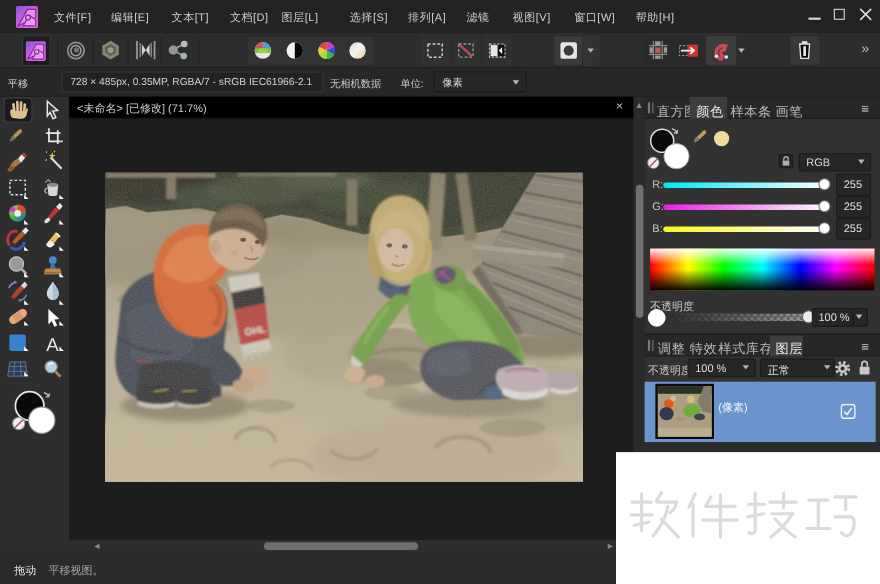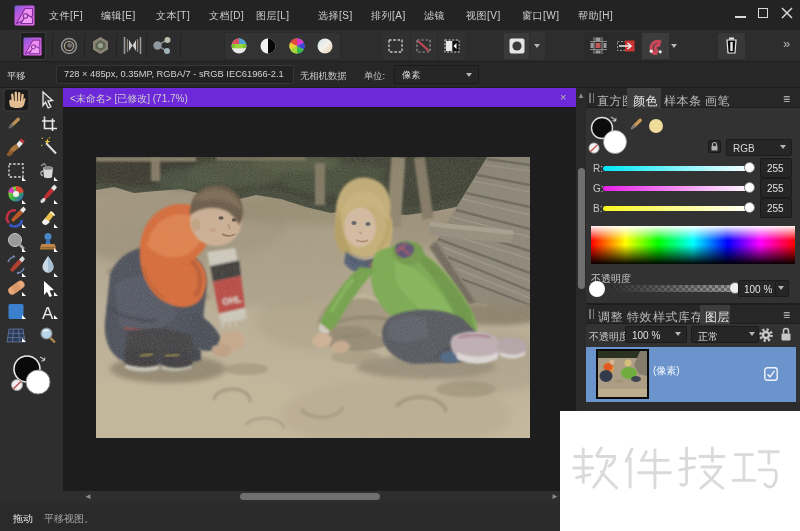--- a/index.html
+++ b/index.html
@@ -6,21 +6,21 @@
 *{box-sizing:border-box;}
 .abs{position:absolute;}
 #menubar{position:absolute;left:0;top:0;width:800px;height:30px;background:#232323;}
 .mi{position:absolute;top:9px;font-size:10px;color:#cfcfcf;letter-spacing:0.5px;white-space:nowrap;}
 #toolbar{position:absolute;left:0;top:30px;width:800px;height:32px;background:#2d2d2d;border-bottom:1px solid #1f1f1f;}
 .tbtn{position:absolute;top:3px;height:26px;border-radius:2px;}
 #ctxbar{position:absolute;left:0;top:62px;width:800px;height:26px;background:#272727;border-bottom:1px solid #1d1d1d;}
 .ctxt{position:absolute;top:8px;font-size:9.3px;color:#c8c8c8;white-space:nowrap;}
 #toolpanel{position:absolute;left:0;top:88px;width:63px;height:415px;background:#2e2e2e;}
 #canvasarea{position:absolute;left:63px;top:88px;width:513px;height:415px;background:#1d1d1d;}
-#tabbar{position:absolute;left:0;top:0;width:513px;height:20px;background:#6d28d9;border-bottom:1px solid #1a1a1a;}
+#tabbar{position:absolute;left:0;top:0;width:513px;height:20px;background:#000000;border-bottom:1px solid #1a1a1a;}
 #vscroll{position:absolute;left:576px;top:88px;width:10px;height:415px;background:#2a2a2a;}
 #rightpanel{position:absolute;left:586px;top:88px;width:214px;height:443px;background:#323232;}
 #statusbar{position:absolute;left:0;top:503px;width:800px;height:28px;background:#2a2a2a;}
 #whiteblock{position:absolute;left:560px;top:411px;width:240px;height:120px;background:#ffffff;z-index:50;}
 .vsep{position:absolute;top:4px;width:1px;height:24px;background:#222;}
 .dd{position:absolute;background:#262626;border:1px solid #1b1b1b;border-radius:2px;color:#cccccc;font-size:10px;}
 .darr{position:absolute;width:0;height:0;border-left:3.5px solid transparent;border-right:3.5px solid transparent;border-top:4px solid #b5b5b5;}
 .tabtxt{font-size:12px;color:#b9b9b9;position:absolute;top:5px;white-space:nowrap;letter-spacing:0.5px;}
 .rlabel{font-size:10px;color:#c6c6c6;position:absolute;}
 </style></head>

